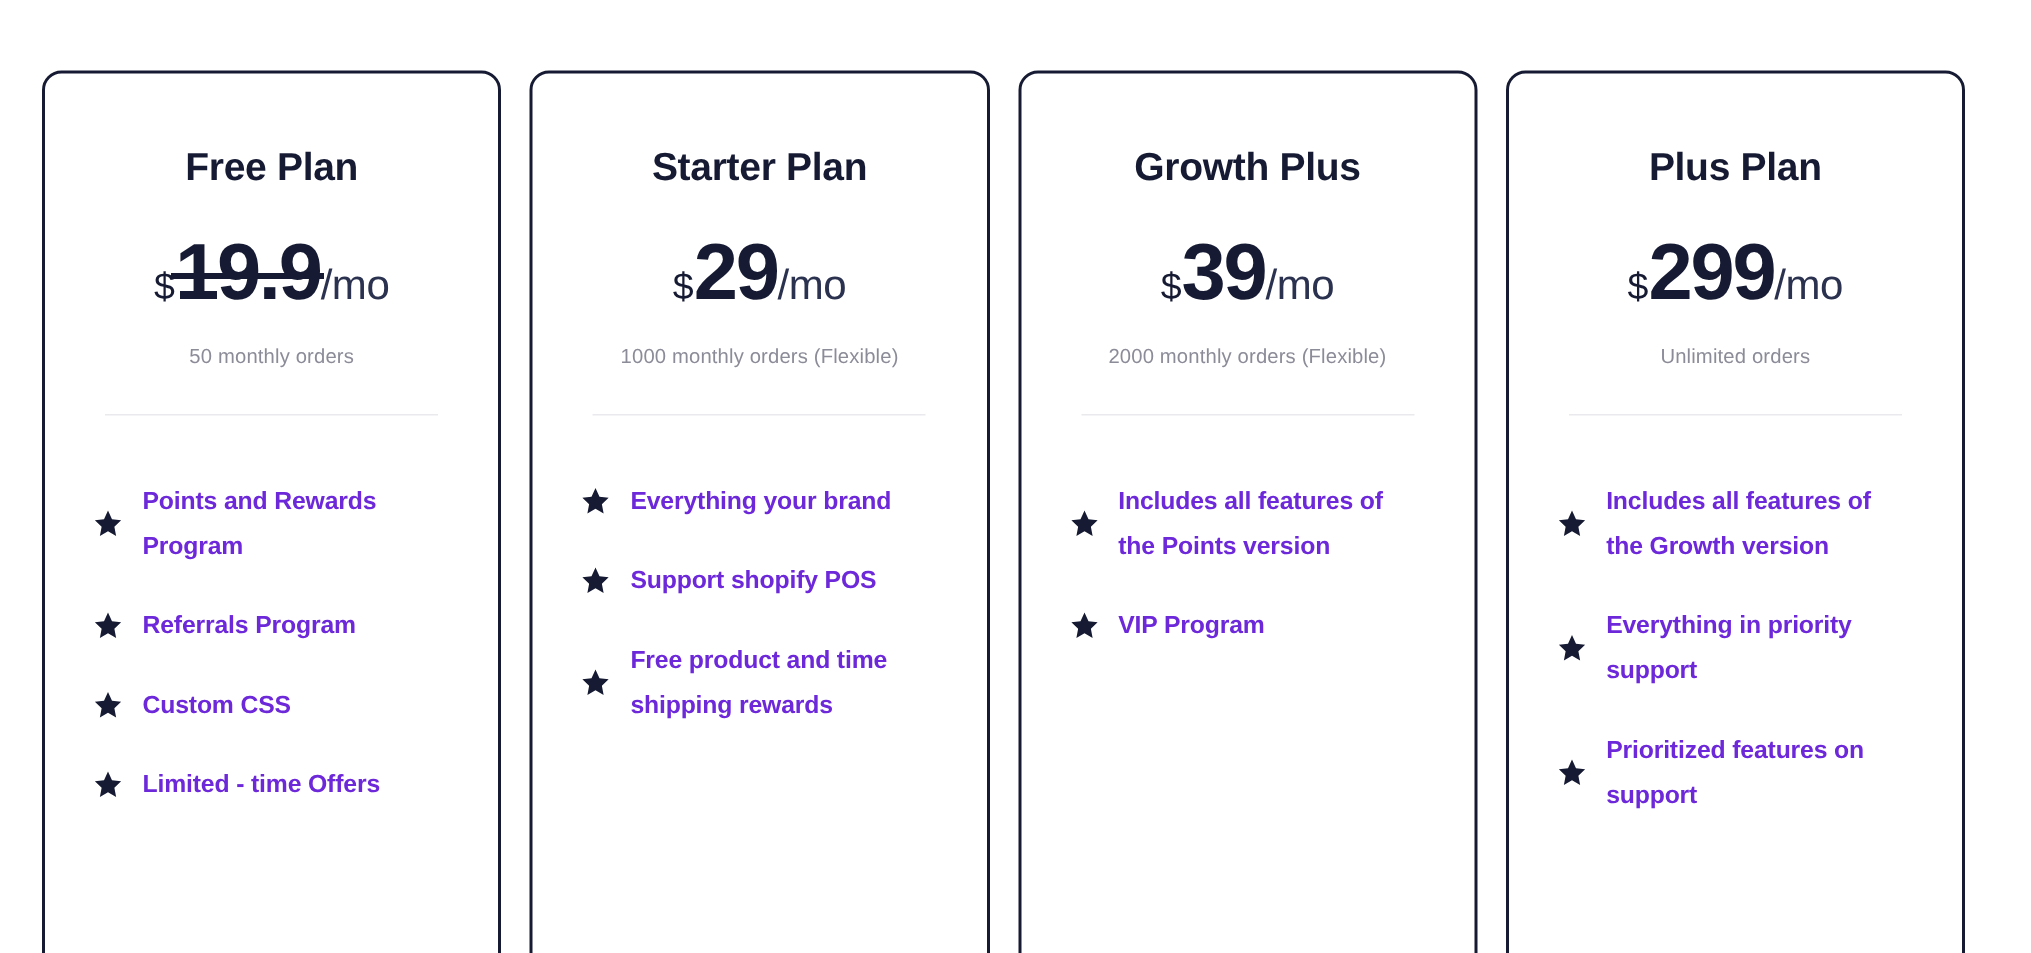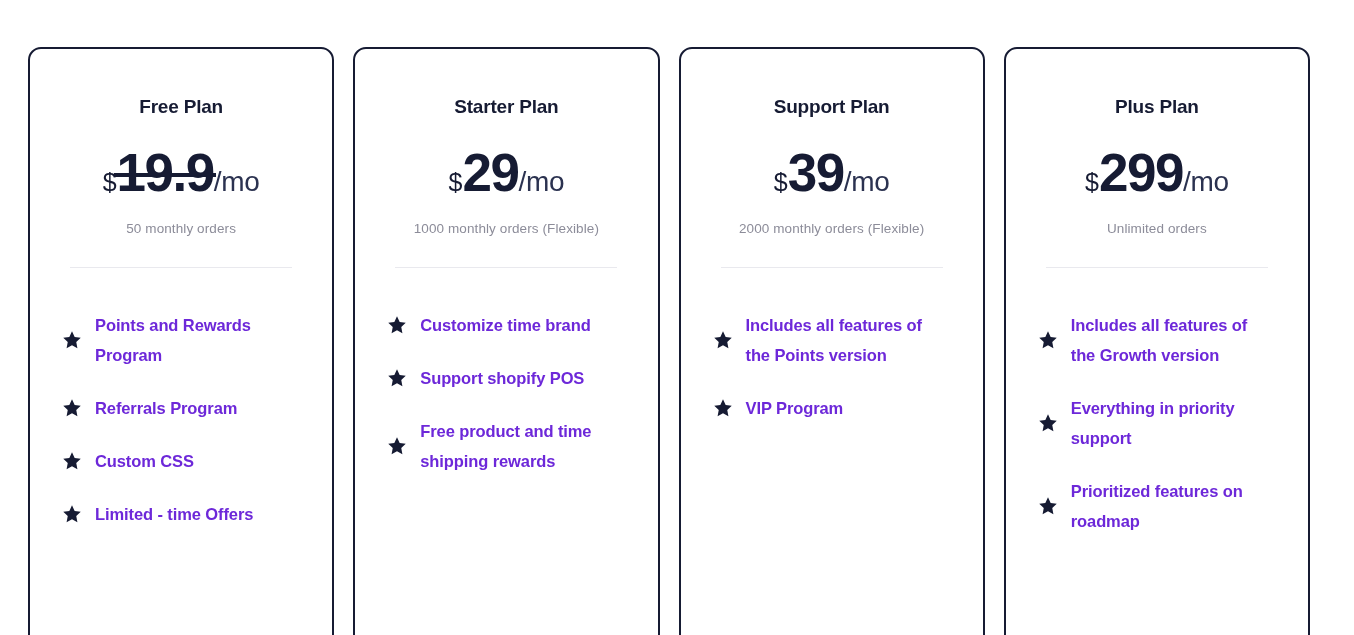--- a/index.html
+++ b/index.html
@@ -32,21 +32,21 @@
     border-radius: 13px;
     background: #ffffff;
     padding: 28px 18px 0 18px;
     display: flex;
     flex-direction: column;
     align-items: center;
     overflow: hidden;
   }
 
   .plan-title {
-    font-size: 19px;
+    font-size: 26px;
     font-weight: 700;
     color: #161b33;
     letter-spacing: -0.2px;
     text-align: center;
     margin-top: 19px;
   }
 
   .price-row {
     margin-top: 28px;
     display: flex;
@@ -196,42 +196,42 @@
       </div>
       <div class="orders-note">1000 monthly orders (Flexible)</div>
       <div class="divider"></div>
       <div class="feature-list">
         <div class="feature-item">
           <span class="star-icon">
             <svg viewBox="0 0 24 24" aria-hidden="true">
               <path fill="currentColor" d="M12 1.6l3.2 6.9 7.3.9-5.4 5.1 1.4 7.4L12 18.2 5.5 21.9l1.4-7.4L1.5 9.4l7.3-.9z"></path>
             </svg>
           </span>
-          <span class="feature-text">Customize time brand</span>
+          <span class="feature-text">Everything your brand</span>
         </div>
         <div class="feature-item">
           <span class="star-icon">
             <svg viewBox="0 0 24 24" aria-hidden="true">
               <path fill="currentColor" d="M12 1.6l3.2 6.9 7.3.9-5.4 5.1 1.4 7.4L12 18.2 5.5 21.9l1.4-7.4L1.5 9.4l7.3-.9z"></path>
             </svg>
           </span>
           <span class="feature-text">Support shopify POS</span>
         </div>
         <div class="feature-item">
           <span class="star-icon">
             <svg viewBox="0 0 24 24" aria-hidden="true">
               <path fill="currentColor" d="M12 1.6l3.2 6.9 7.3.9-5.4 5.1 1.4 7.4L12 18.2 5.5 21.9l1.4-7.4L1.5 9.4l7.3-.9z"></path>
             </svg>
           </span>
           <span class="feature-text">Free product and time shipping rewards</span>
         </div>
       </div>
     </div>
     <div class="plan-card">
-      <div class="plan-title">Support Plan</div>
+      <div class="plan-title">Growth Plus</div>
       <div class="price-row">
         <span class="currency">$</span>
         <span class="amount">39</span>
         <span class="period">/mo</span>
       </div>
       <div class="orders-note">2000 monthly orders (Flexible)</div>
       <div class="divider"></div>
       <div class="feature-list">
         <div class="feature-item">
           <span class="star-icon">
@@ -276,17 +276,17 @@
             </svg>
           </span>
           <span class="feature-text">Everything in priority support</span>
         </div>
         <div class="feature-item">
           <span class="star-icon">
             <svg viewBox="0 0 24 24" aria-hidden="true">
               <path fill="currentColor" d="M12 1.6l3.2 6.9 7.3.9-5.4 5.1 1.4 7.4L12 18.2 5.5 21.9l1.4-7.4L1.5 9.4l7.3-.9z"></path>
             </svg>
           </span>
-          <span class="feature-text">Prioritized features on roadmap</span>
+          <span class="feature-text">Prioritized features on support</span>
         </div>
       </div>
     </div>
   </div>
 
 </body></html>

